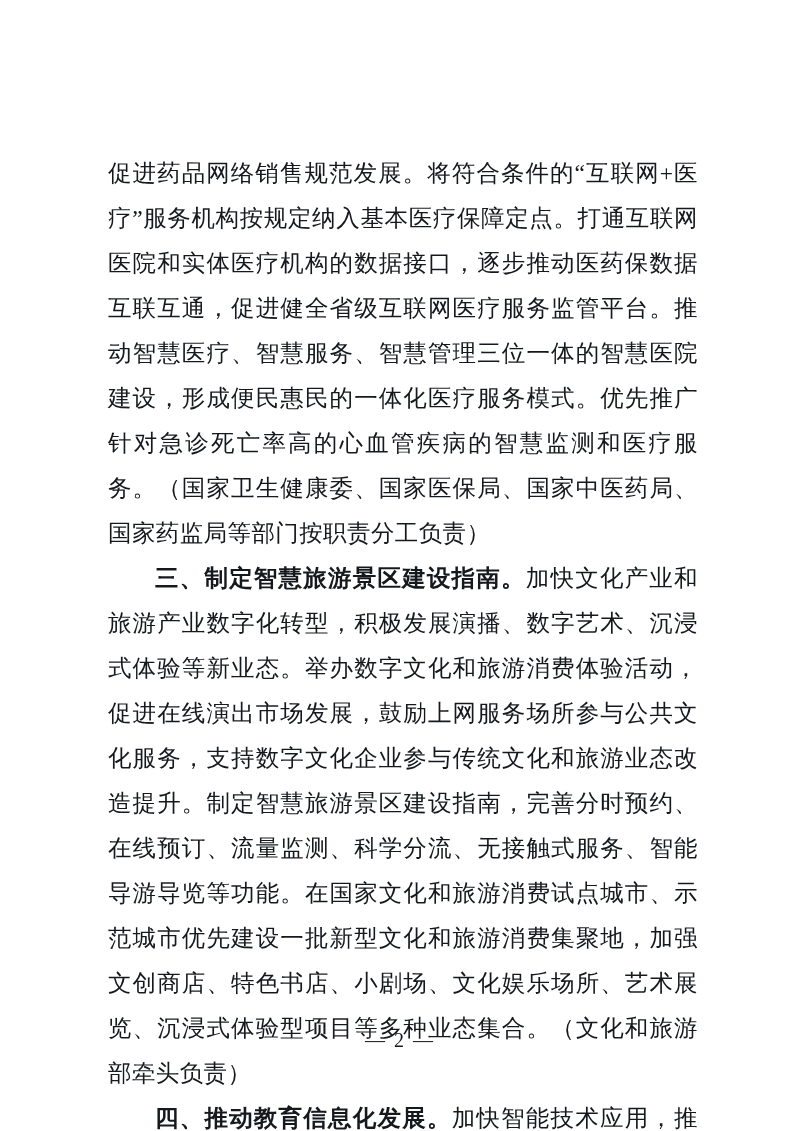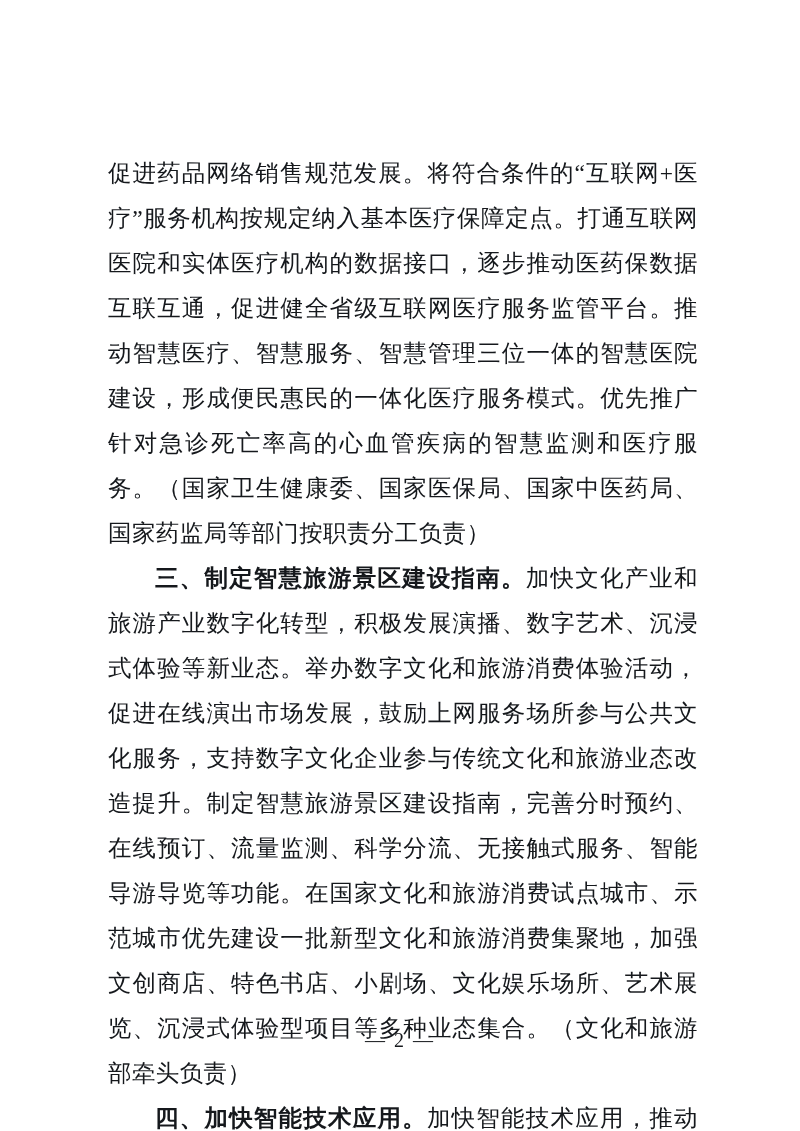--- a/index.html
+++ b/index.html
@@ -69,19 +69,19 @@
 
     <p class="para">
       <span>促进药品网络销售规范发展。将符合条件的“互联网+医疗”服务机构按规定纳入基本医疗保障定点。打通互联网医院和实体医疗机构的数据接口，逐步推动医药保数据互联互通，促进健全省级互联网医疗服务监管平台。推动智慧医疗、智慧服务、智慧管理三位一体的智慧医院建设，形成便民惠民的一体化医疗服务模式。优先推广针对急诊死亡率高的心血管疾病的智慧监测和医疗服务。（国家卫生健康委、国家医保局、国家中医药局、国家药监局等部门按职责分工负责）</span>
     </p>
 
     <p class="para indent">
       <span class="lead">三、制定智慧旅游景区建设指南。</span><span>加快文化产业和旅游产业数字化转型，积极发展演播、数字艺术、沉浸式体验等新业态。举办数字文化和旅游消费体验活动，促进在线演出市场发展，鼓励上网服务场所参与公共文化服务，支持数字文化企业参与传统文化和旅游业态改造提升。制定智慧旅游景区建设指南，完善分时预约、在线预订、流量监测、科学分流、无接触式服务、智能导游导览等功能。在国家文化和旅游消费试点城市、示范城市优先建设一批新型文化和旅游消费集聚地，加强文创商店、特色书店、小剧场、文化娱乐场所、艺术展览、沉浸式体验型项目等多种业态集合。（文化和旅游部牵头负责）</span>
     </p>
 
     <p class="para indent">
-      <span class="lead">四、加快智能技术应用。</span><span>加快智能技术应用，推动各类综合性的新型教育教学模式发展。推动教育信息化发展，鼓励并支持社会力量积极参与。探索使用更多数据化、信息化、多媒体化教学工具，改造提升传统教育模式，发展开放式、泛在式、个性化在线学习，</span>
+      <span class="lead">四、推动教育信息化发展。</span><span>加快智能技术应用，推动各类综合性的新型教育教学模式发展。推动教育信息化发展，鼓励并支持社会力量积极参与。探索使用更多数据化、信息化、多媒体化教学工具，改造提升传统教育模式，发展开放式、泛在式、个性化在线学习，</span>
     </p>
 
   </div>
 
   <div class="footer">— 2 —</div>
 </div>
 
 </body></html>

